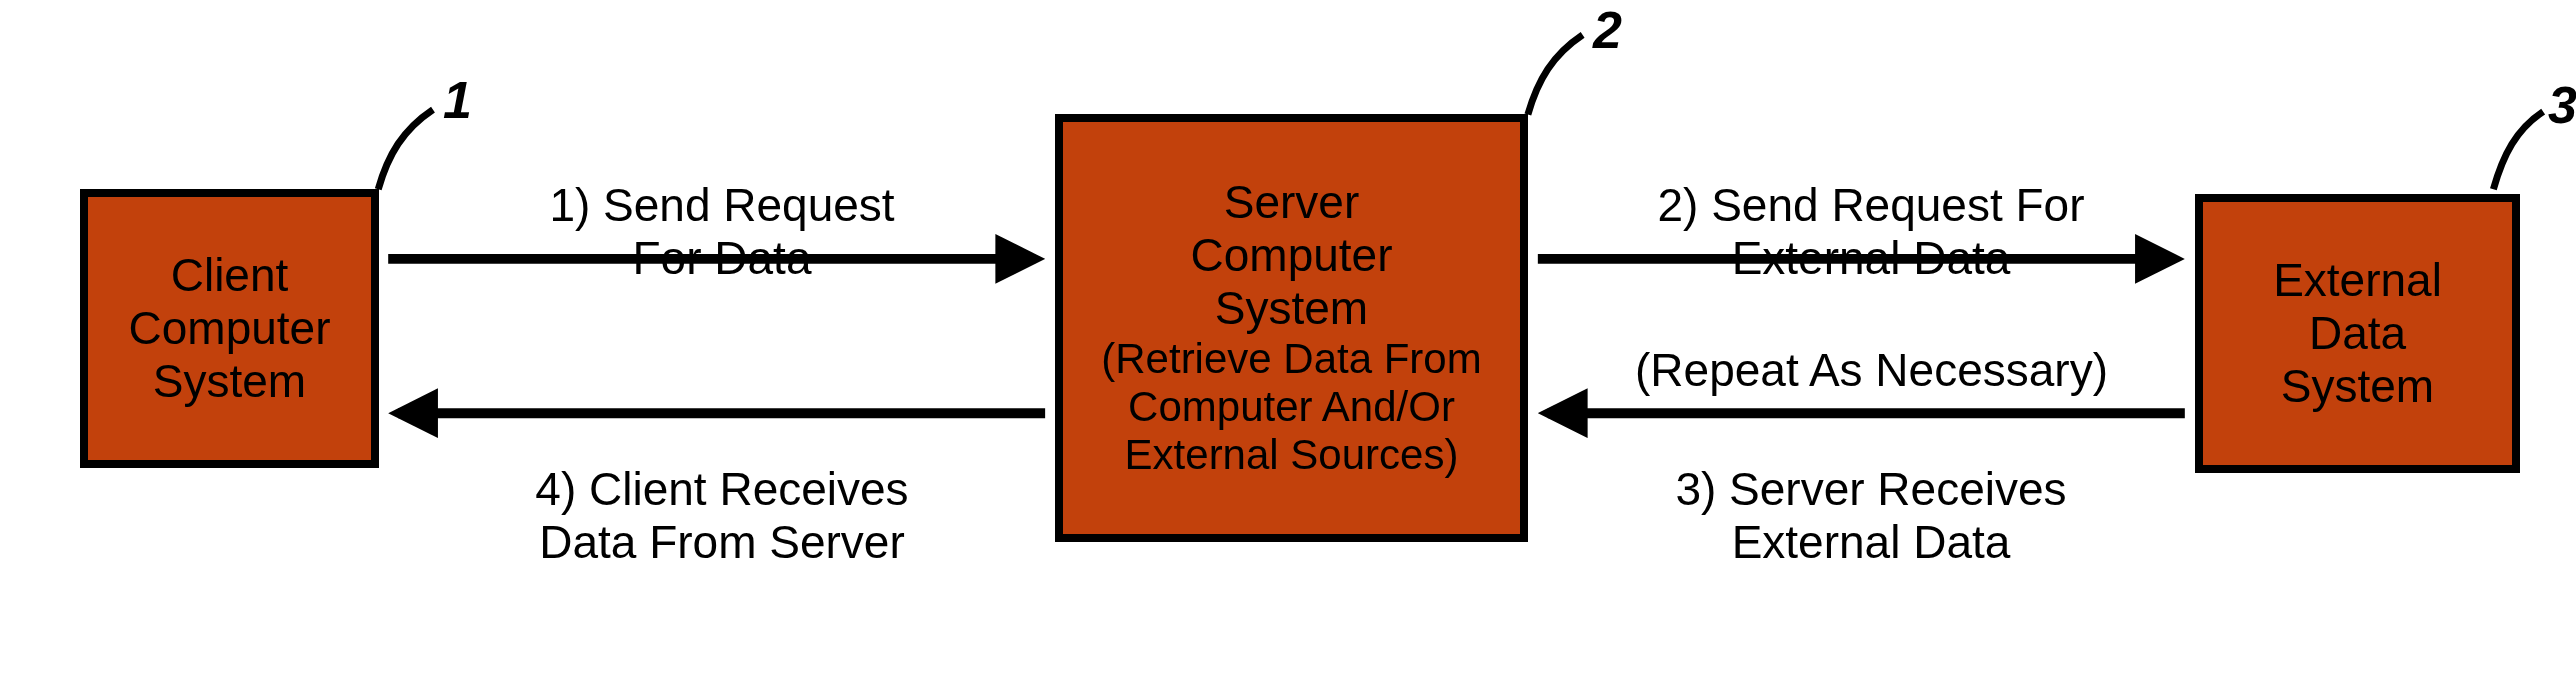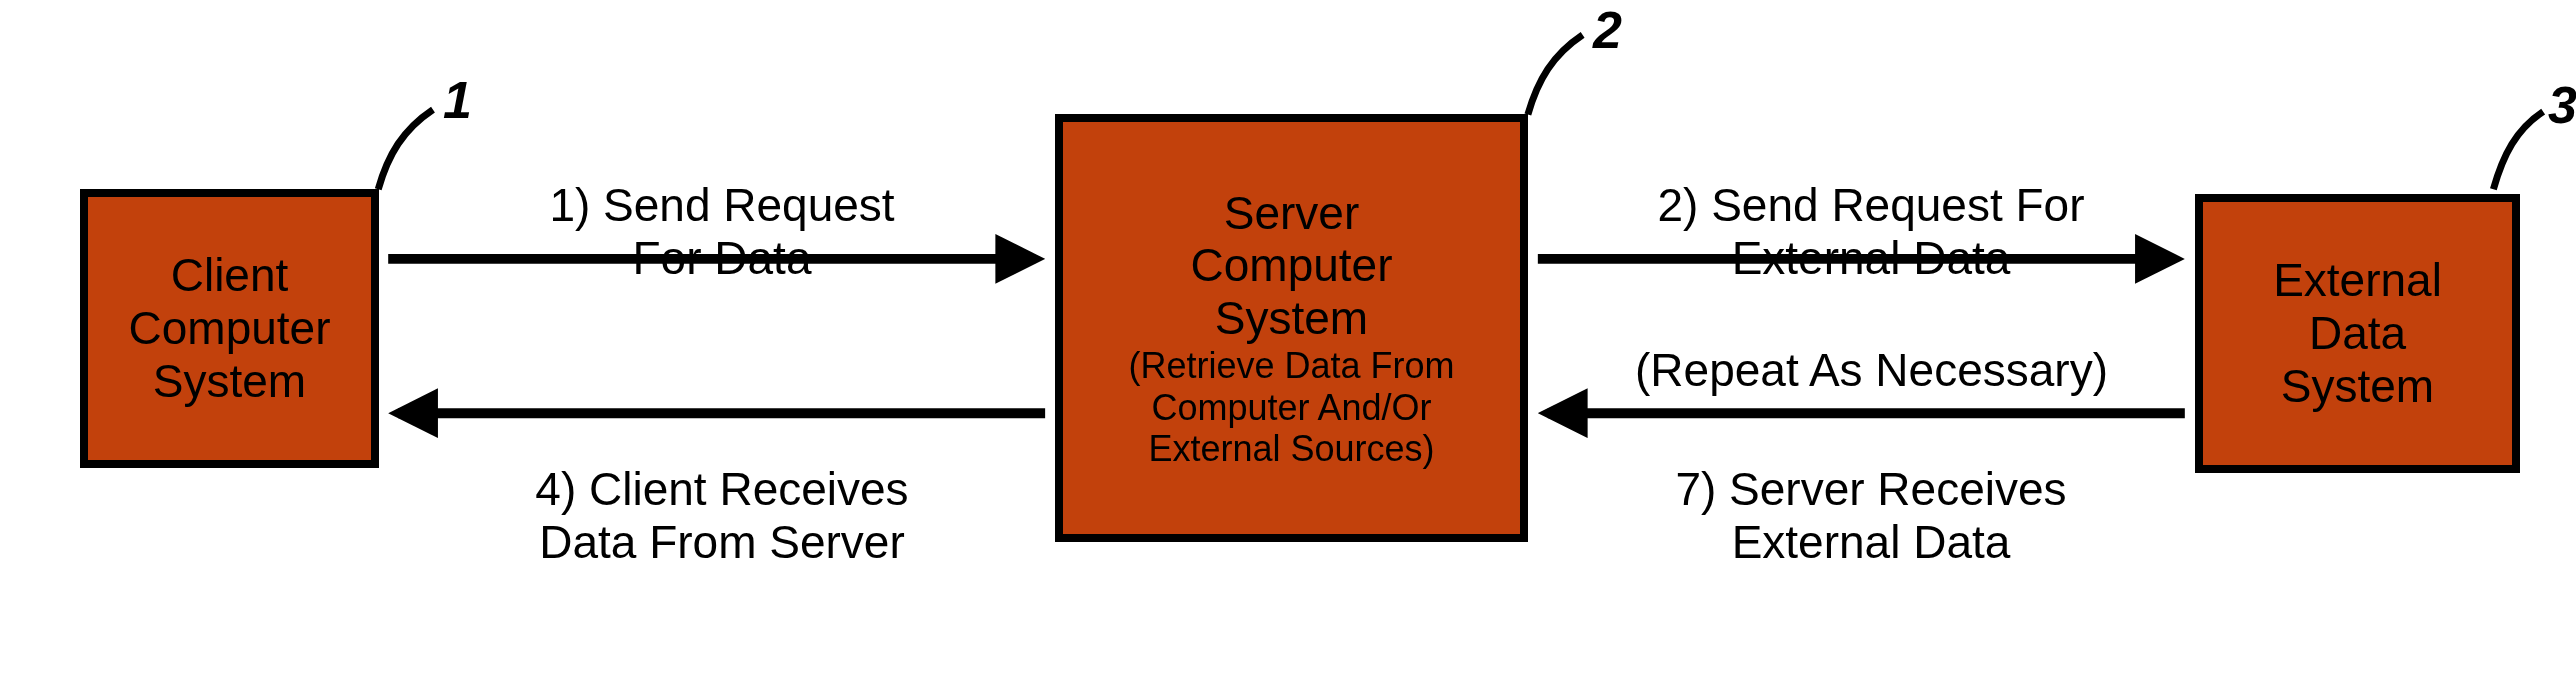--- a/index.html
+++ b/index.html
@@ -21,21 +21,21 @@
     flex-direction: column;
     align-items: center;
     justify-content: center;
     text-align: center;
     font-size: 46px;
     line-height: 1.15;
     box-sizing: border-box;
     padding: 10px;
   }
   .box .sub {
-    font-size: 36px;
+    font-size: 42px;
   }
   .ref-label {
     position: absolute;
     font-size: 52px;
     font-style: italic;
     font-weight: bold;
   }
   .edge-label {
     position: absolute;
     font-size: 46px;
@@ -120,18 +120,18 @@
   <div class="edge-label" style="left:1612px; top:144px; width:518px;">
     <div>2) Send Request For</div>
     <div>External Data</div>
   </div>
 
   <div class="edge-label" style="left:1603px; top:309px; width:537px;">
     <div>(Repeat As Necessary)</div>
   </div>
 
   <div class="edge-label" style="left:1632px; top:428px; width:478px;">
-    <div>7) Server Receives</div>
+    <div>3) Server Receives</div>
     <div>External Data</div>
   </div>
 
 </div>
 
 
 </body></html>

